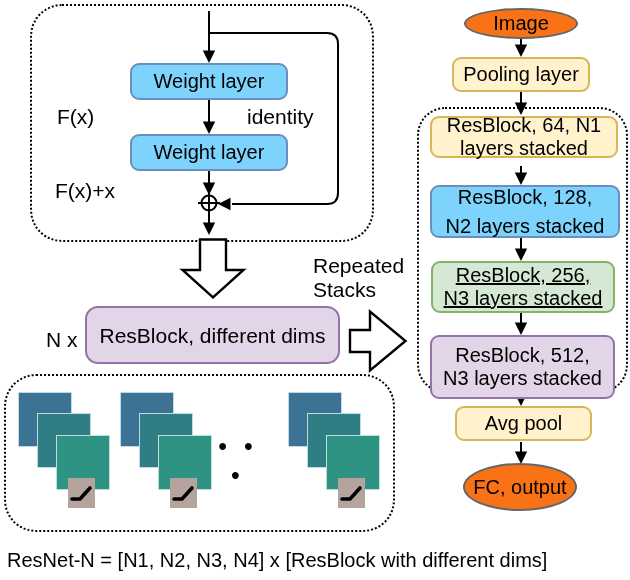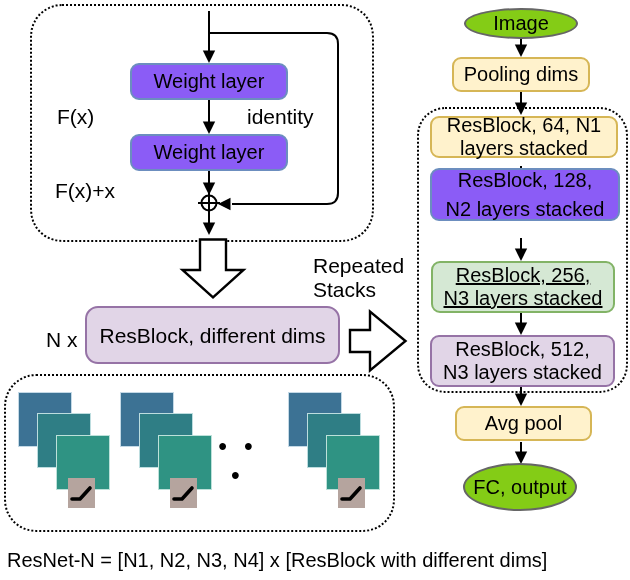--- a/index.html
+++ b/index.html
@@ -10,24 +10,24 @@
   .dotted{
     position:absolute;box-sizing:border-box;border:2px dotted #000;z-index:1;background:transparent;
   }
   #connectors{position:absolute;left:0;top:0;z-index:2;}
   .node{
     position:absolute;box-sizing:border-box;z-index:3;
     display:flex;flex-direction:column;align-items:center;justify-content:center;
     text-align:center;font-size:20px;line-height:23px;border-radius:9px;white-space:nowrap;
   }
   .yellow{background:#fff2cc;border:2px solid #d6b656;}
-  .blue  {background:#8b5cf6;border:2px solid #6c8ebf;}
+  .blue  {background:#7dd3fc;border:2px solid #6c8ebf;}
   .green {background:#d5e8d4;border:2px solid #82b366;}
   .purple{background:#e1d5e7;border:2px solid #9673a6;}
-  .oval  {background:#84cc16;border:2px solid #666;border-radius:50%;}
+  .oval  {background:#f97316;border:2px solid #666;border-radius:50%;}
   .lbl{position:absolute;z-index:3;font-size:21px;line-height:23px;white-space:nowrap;}
   .stack-group{position:absolute;width:95px;height:118px;z-index:3;}
   .sq{position:absolute;width:52px;height:53px;}
   .sq-back {left:0;  top:0;  background:#3c7294;border:1px solid rgba(230,242,250,.8);}
   .sq-mid  {left:19px;top:21px;background:#2f7e85;border:1px solid rgba(225,245,245,.8);}
   .sq-front{left:38px;top:43px;background:#2f9383;border:1px solid rgba(225,245,240,.8);}
   .sq-relu {position:absolute;left:50px;top:86px;width:27px;height:30px;background:#b5a49e;
             display:flex;align-items:center;justify-content:center;}
   #ellipsis-dots{position:absolute;left:206px;top:432px;width:64px;z-index:3;
             font-size:25px;letter-spacing:5px;text-align:center;}
@@ -139,35 +139,35 @@
     <div class="sq sq-mid"></div>
     <div class="sq sq-front"></div>
     <div class="sq-relu">
       <svg width="27" height="30">
         <path d="M4,21 L12,21 L22,10" stroke="#000" stroke-width="3.6" fill="none" stroke-linecap="round" stroke-linejoin="round"></path>
       </svg>
     </div>
   </div>
 
   <div class="node oval" style="left:464px;top:8px;width:114px;height:31px;">Image</div>
-  <div class="node yellow" style="left:452px;top:57px;width:138px;height:35px;">Pooling dims</div>
+  <div class="node yellow" style="left:452px;top:57px;width:138px;height:35px;">Pooling layer</div>
 
   <div class="node yellow" style="left:430px;top:116px;width:188px;height:42px;">
     <span>ResBlock, 64, N1</span>
     <span>layers stacked</span>
   </div>
-  <div class="node blue" style="left:430px;top:168px;width:190px;height:53px;gap:6px;">
+  <div class="node blue" style="left:430px;top:185px;width:190px;height:53px;gap:6px;">
     <span>ResBlock, 128,</span>
     <span>N2 layers stacked</span>
   </div>
   <div class="node green" style="left:431px;top:261px;width:184px;height:52px;text-decoration:underline;">
     <span>ResBlock, 256,</span>
     <span>N3 layers stacked</span>
   </div>
-  <div class="node purple" style="left:430px;top:335px;width:185px;height:52px;">
+  <div class="node purple" style="left:430px;top:335px;width:185px;height:64px;">
     <span>ResBlock, 512,</span>
     <span>N3 layers stacked</span>
   </div>
 
   <div class="node yellow" style="left:455px;top:406px;width:137px;height:35px;">Avg pool</div>
   <div class="node oval" style="left:463px;top:463px;width:114px;height:48px;">FC, output</div>
 
   <div id="caption">ResNet-N = [N1, N2, N3, N4] x [ResBlock with different dims]</div>
 
 </div>

